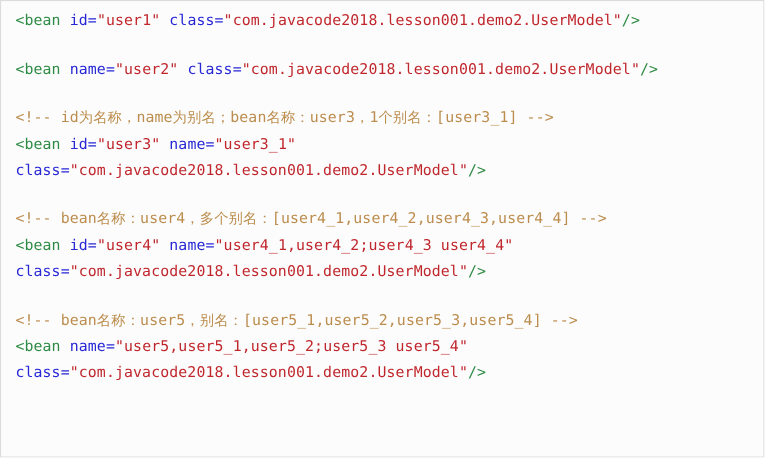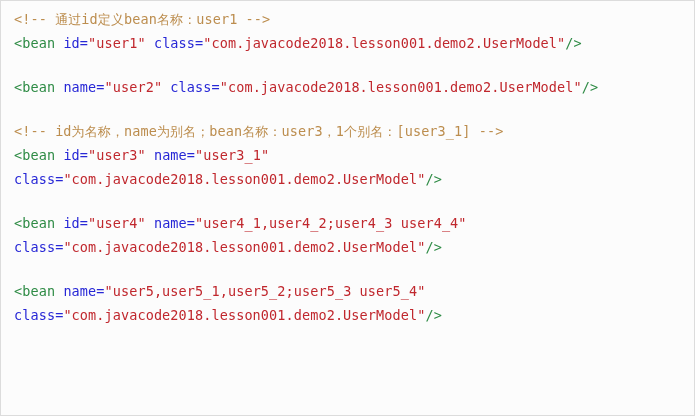--- a/index.html
+++ b/index.html
@@ -37,27 +37,28 @@
   .tok-close   { color: #2e8b45; }
   .cjk {
     font-family: "DejaVu Sans", "Liberation Sans", sans-serif;
     font-size: 13px;
   }
 </style>
 </head>
 <body>
 
 <div id="code-block">
-    <div class="code-line"><span class="tok-comment">&lt;!-- </span><span class="tok-comment cjk">通过</span><span class="tok-comment">id</span><span class="tok-comment cjk">定义</span><span class="tok-comment">bean</span><span class="tok-comment cjk">名称：</span><span class="tok-comment">user1 --&gt;</span></div>
     <div class="code-line"><span class="tok-tag">&lt;bean</span><span> </span><span class="tok-attr">id</span><span class="tok-punct">=</span><span class="tok-string">"user1"</span><span> </span><span class="tok-attr">class</span><span class="tok-punct">=</span><span class="tok-string">"com.javacode2018.lesson001.demo2.UserModel"</span><span class="tok-close">/&gt;</span></div>
     <div class="code-line blank">&nbsp;</div>
     <div class="code-line"><span class="tok-tag">&lt;bean</span><span> </span><span class="tok-attr">name</span><span class="tok-punct">=</span><span class="tok-string">"user2"</span><span> </span><span class="tok-attr">class</span><span class="tok-punct">=</span><span class="tok-string">"com.javacode2018.lesson001.demo2.UserModel"</span><span class="tok-close">/&gt;</span></div>
     <div class="code-line blank">&nbsp;</div>
     <div class="code-line"><span class="tok-comment">&lt;!-- id</span><span class="tok-comment cjk">为名称，</span><span class="tok-comment">name</span><span class="tok-comment cjk">为别名；</span><span class="tok-comment">bean</span><span class="tok-comment cjk">名称：</span><span class="tok-comment">user3</span><span class="tok-comment cjk">，</span><span class="tok-comment">1</span><span class="tok-comment cjk">个别名：</span><span class="tok-comment">[user3_1] --&gt;</span></div>
     <div class="code-line"><span class="tok-tag">&lt;bean</span><span> </span><span class="tok-attr">id</span><span class="tok-punct">=</span><span class="tok-string">"user3"</span><span> </span><span class="tok-attr">name</span><span class="tok-punct">=</span><span class="tok-string">"user3_1"</span></div>
     <div class="code-line"><span class="tok-attr">class</span><span class="tok-punct">=</span><span class="tok-string">"com.javacode2018.lesson001.demo2.UserModel"</span><span class="tok-close">/&gt;</span></div>
     <div class="code-line blank">&nbsp;</div>
+    <div class="code-line"><span class="tok-comment">&lt;!-- bean</span><span class="tok-comment cjk">名称：</span><span class="tok-comment">user4</span><span class="tok-comment cjk">，多个别名：</span><span class="tok-comment">[user4_1,user4_2,user4_3,user4_4] --&gt;</span></div>
     <div class="code-line"><span class="tok-tag">&lt;bean</span><span> </span><span class="tok-attr">id</span><span class="tok-punct">=</span><span class="tok-string">"user4"</span><span> </span><span class="tok-attr">name</span><span class="tok-punct">=</span><span class="tok-string">"user4_1,user4_2;user4_3 user4_4"</span></div>
     <div class="code-line"><span class="tok-attr">class</span><span class="tok-punct">=</span><span class="tok-string">"com.javacode2018.lesson001.demo2.UserModel"</span><span class="tok-close">/&gt;</span></div>
     <div class="code-line blank">&nbsp;</div>
+    <div class="code-line"><span class="tok-comment">&lt;!-- bean</span><span class="tok-comment cjk">名称：</span><span class="tok-comment">user5</span><span class="tok-comment cjk">，别名：</span><span class="tok-comment">[user5_1,user5_2,user5_3,user5_4] --&gt;</span></div>
     <div class="code-line"><span class="tok-tag">&lt;bean</span><span> </span><span class="tok-attr">name</span><span class="tok-punct">=</span><span class="tok-string">"user5,user5_1,user5_2;user5_3 user5_4"</span></div>
     <div class="code-line"><span class="tok-attr">class</span><span class="tok-punct">=</span><span class="tok-string">"com.javacode2018.lesson001.demo2.UserModel"</span><span class="tok-close">/&gt;</span></div>
   </div>
 
 </body></html>

